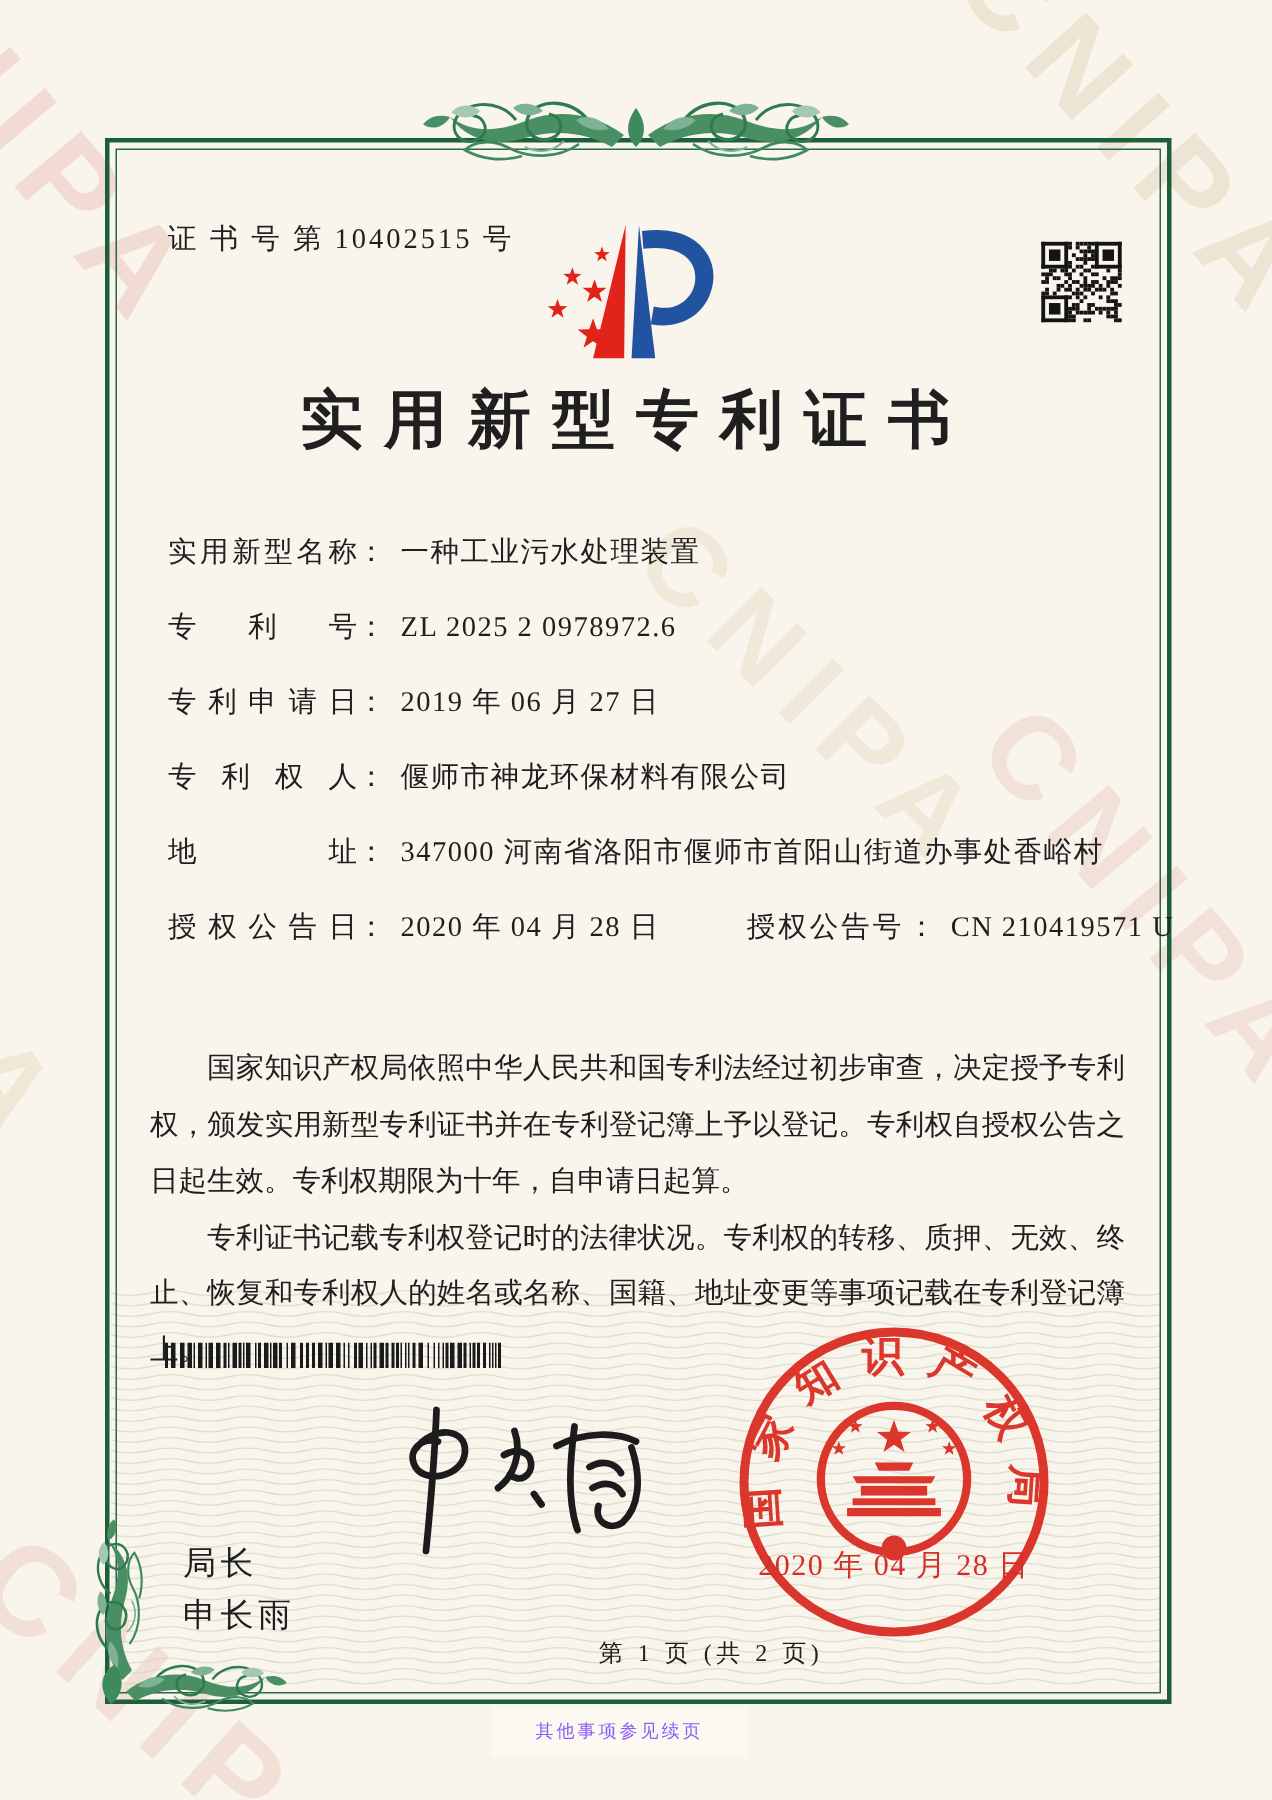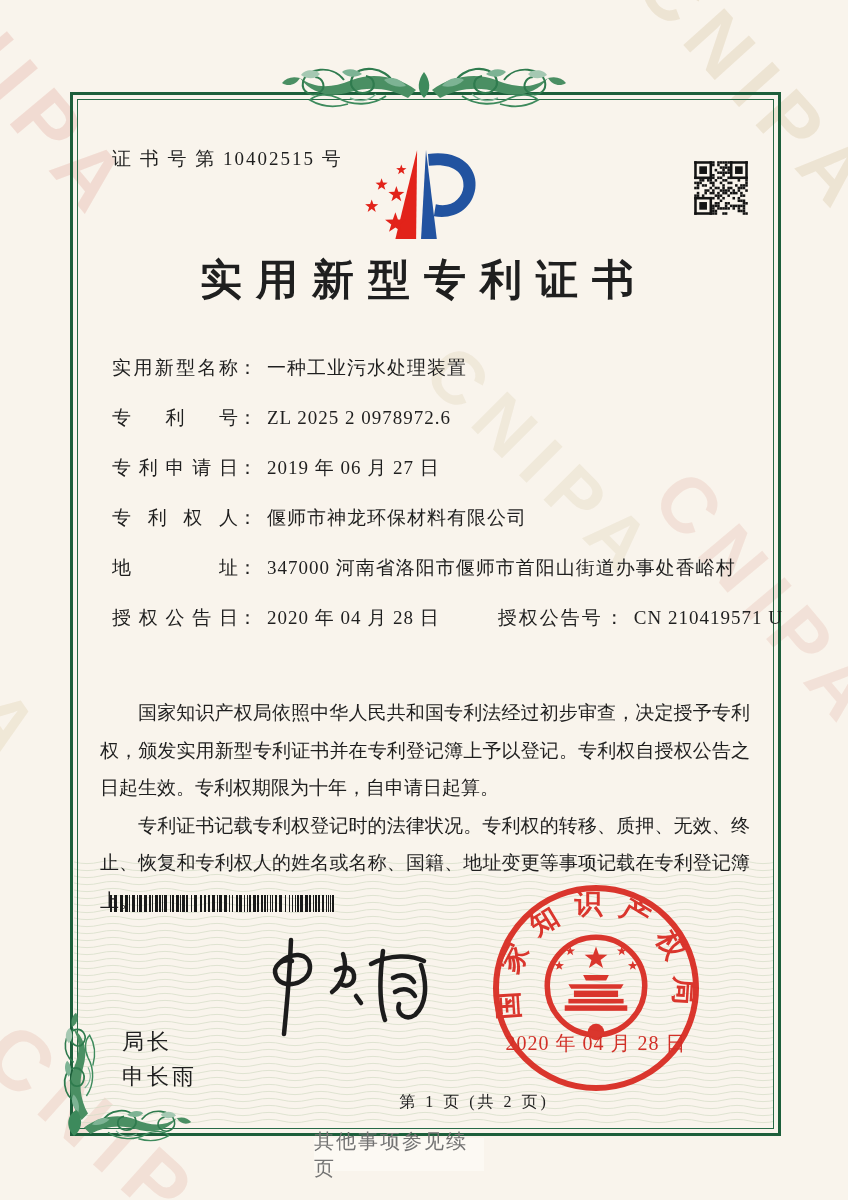--- a/index.html
+++ b/index.html
@@ -34,23 +34,23 @@
   .body-text{position:absolute;left:100px;top:694px;width:650px;font-size:19px;
       line-height:37.5px;text-align:justify;}
   .body-text p{margin:0;text-indent:2em;}
   #barcode{position:absolute;left:110px;top:895px;}
   .signer{position:absolute;left:122px;top:1024px;font-family:"Liberation Sans","DejaVu Sans",sans-serif;
       font-size:22px;letter-spacing:3px;line-height:35px;}
   #signature{position:absolute;left:225px;top:930px;}
   #seal{position:absolute;left:481px;top:874px;}
   .page-no{position:absolute;left:70px;top:1092px;width:808px;text-align:center;
       font-size:16px;letter-spacing:3px;}
-  .cont-note{position:absolute;left:314px;top:1138px;width:170px;height:33px;
+  .cont-note{position:absolute;left:328px;top:1138px;width:170px;height:33px;
       background:#fcf9f3;display:flex;align-items:center;justify-content:center;
-      font-size:20px;letter-spacing:2px;color:#737373;}
+      font-size:12px;letter-spacing:2px;color:#8b5cf6;}
 </style>
 </head>
 <body>
 
 <div class="page">
 
   <div class="wm" style="left:-150px;top:35px;font-size:84px;color:#edccc2;opacity:.6;transform:rotate(50deg);">CNIPA</div>
   <div class="wm" style="left:600px;top:40px;font-size:80px;color:#eadfcb;opacity:.75;transform:rotate(48deg);">CNIPA</div>
   <div class="wm" style="left:395px;top:420px;font-size:74px;color:#f0e9da;opacity:.95;transform:rotate(45deg);">CNIPA</div>
   <div class="wm" style="left:-215px;top:585px;font-size:78px;color:#efe6d4;opacity:.85;transform:rotate(55deg);">CNIPA</div>

